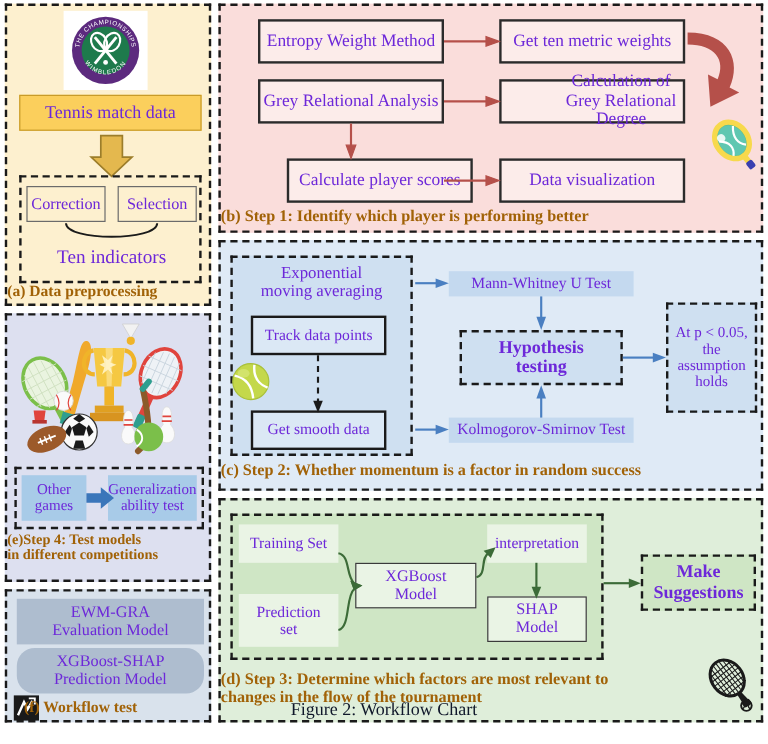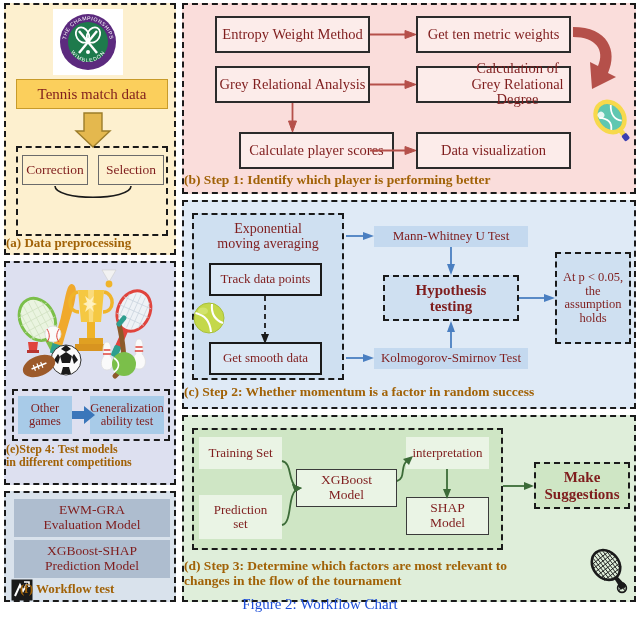--- a/index.html
+++ b/index.html
@@ -11,21 +11,21 @@
   }
   #root { position: relative; width: 640px; height: 620px; }
 
   .panel { position: absolute; border: 2px dashed #1a1a1a; }
 
   
   .box {
     position: absolute;
     display: flex; align-items: center; justify-content: center;
     text-align: center; line-height: 1.08;
-    color: #7f1d1d;
+    color: #6d28d9;
   }
   .caption {
     position: absolute; width: 100%; 
     font-weight: bold; color: #a16207; line-height: 1.1;
   }
   svg { position: absolute; left: 0; top: 0; overflow: visible; pointer-events: none; }
 
   
   #panel-a { left: 4px; top: 3px; width: 172px; height: 252px; background: #fdf0cf; }
   #wimbledon-logo { position: absolute; left: 47px; top: 4px; width: 70px; height: 66px; background:#fff; }
@@ -51,21 +51,21 @@
     background: #a8cbe8; font-size: 12.5px; }
   #e-gen { left: 84px; top: 133px; width: 74px; height: 38px;
     background: #a8cbe8; font-size: 12.5px; }
   #cap-e { left: 0; top: 180px; font-size: 12px; }
 
   
   #panel-f { left: 4px; top: 491px; width: 172px; height: 111px; background: #d9e2ec; }
   #f-ewm { left: 8px; top: 6px; width: 156px; height: 38px;
     background: #aebdcf; font-size: 13.5px; }
   #f-xgb { left: 8px; top: 47px; width: 156px; height: 38px;
-    background: #aebdcf; font-size: 13.5px; }
+    background: #aebdcf; font-size: 13.5px; border-radius: 15px; }
   #f-icon { position: absolute; left: 5px; top: 86px; width: 22px; height: 22px; }
   #cap-f { left: 14px; top: 89px; width: 158px; font-size: 13px; }
 
   
   #panel-b { left: 182px; top: 3px; width: 454px; height: 191px; background: #fadddb; }
   .b-box { background:#fcecea; border: 2px solid #2b2b2b; font-size: 14.5px; }
   #b1 { left: 31px;  top: 11px;  width: 155px; height: 37px; }
   #b2 { left: 232px; top: 11px; width: 155px; height: 37px; }
   #b3 { left: 31px;  top: 61px;  width: 155px; height: 37px; }
   #b4 { left: 232px; top: 61px; width: 155px; height: 37px; padding-left: 48px; }
@@ -107,22 +107,22 @@
   #d-interp { left: 222px; top: 20px; width: 83px; height: 32px;
     background: #eaf4e5; font-size: 13px; }
   #d-shap { left: 222px; top: 80px; width: 83px; height: 38px;
     background: #eaf4e5; border: 1.6px solid #3a3a3a; font-size: 13.5px; }
   #d-make { left: 350px; top: 45px; width: 96px; height: 47px;
     background: #cfe6c5; border: 2px dashed #1a1a1a; font-size: 15px; font-weight: bold; }
   #d-racket { position: absolute; left: 398px; top: 130px; width: 48px; height: 48px; }
   #cap-d { left: 0; top: 142px; font-size: 13.5px; }
 
   
-  #fig-caption { position: absolute; left: 0; top: 596px; width: 640px;
-    text-align: center; font-size: 15px; color: #1d4ed8; }
+  #fig-caption { position: absolute; left: 0; top: 584px; width: 640px;
+    text-align: center; font-size: 15px; color: #0f172a; }
 </style>
 </head>
 <body>
 
 <div id="root">
 
   <div class="panel" id="panel-a">
 
     <div id="wimbledon-logo">
       <svg width="70" height="66" viewBox="0 0 70 66">
@@ -153,20 +153,21 @@
     </svg>
 
     <div id="a-dashed"></div>
     <div class="box" id="a-correction">Correction</div>
     <div class="box" id="a-selection">Selection</div>
 
     <svg width="172" height="252">
       <path d="M49 181 C 49 196, 125 196, 125 181" fill="none" stroke="#1a1a1a" stroke-width="1.6"></path>
     </svg>
 
+    <div class="box" id="a-ten">Ten indicators</div>
 
     <div class="caption" id="cap-a">(a) Data preprocessing</div>
   </div>
 
   <div class="panel" id="panel-e">
 
     <div id="e-collage">
       <svg width="160" height="116" viewBox="0 0 160 116">
         <rect width="160" height="116" fill="#dde0f0"></rect>
 

